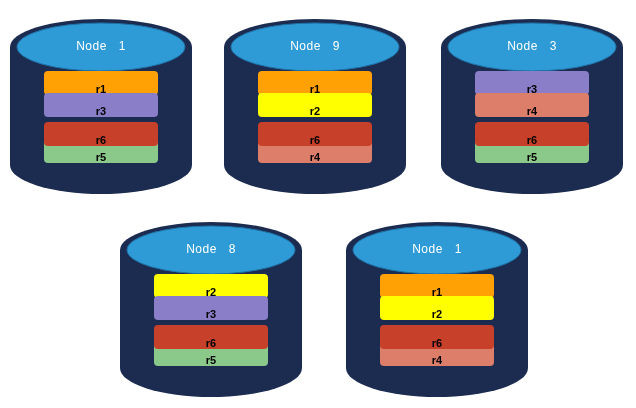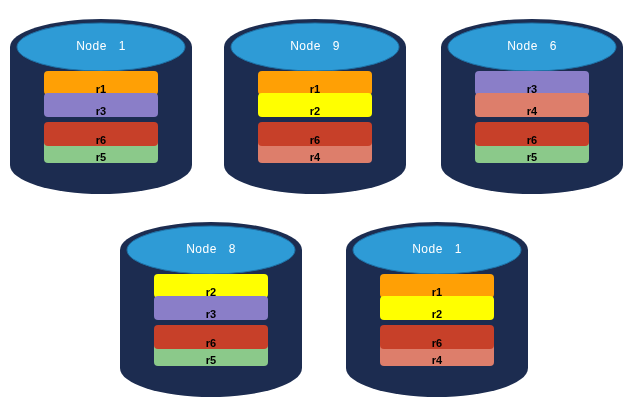--- a/index.html
+++ b/index.html
@@ -112,21 +112,21 @@
     <div class="bar row-3" style="background: rgb(199, 64, 41);">
         <span>r6</span>
       </div>
   </div>
 
   <div class="node node-3">
     <svg class="cyl" viewBox="0 0 184 188" aria-hidden="true">
       <path class="body" d="M 1 38 L 1 156 A 91 29 0 0 0 183 156 L 183 38 A 91 28 0 0 0 1 38 Z"></path>
       <ellipse class="top" cx="92" cy="38" rx="84" ry="24"></ellipse>
     </svg>
-    <div class="node-title">Node 6</div>
+    <div class="node-title">Node 3</div>
     <div class="bar row-0" style="background: rgb(138, 126, 200);">
         <span>r3</span>
       </div>
     <div class="bar row-1" style="background: rgb(221, 126, 107);">
         <span>r4</span>
       </div>
     <div class="bar row-2" style="background: rgb(139, 201, 138);">
         <span>r5</span>
       </div>
     <div class="bar row-3" style="background: rgb(199, 64, 41);">

